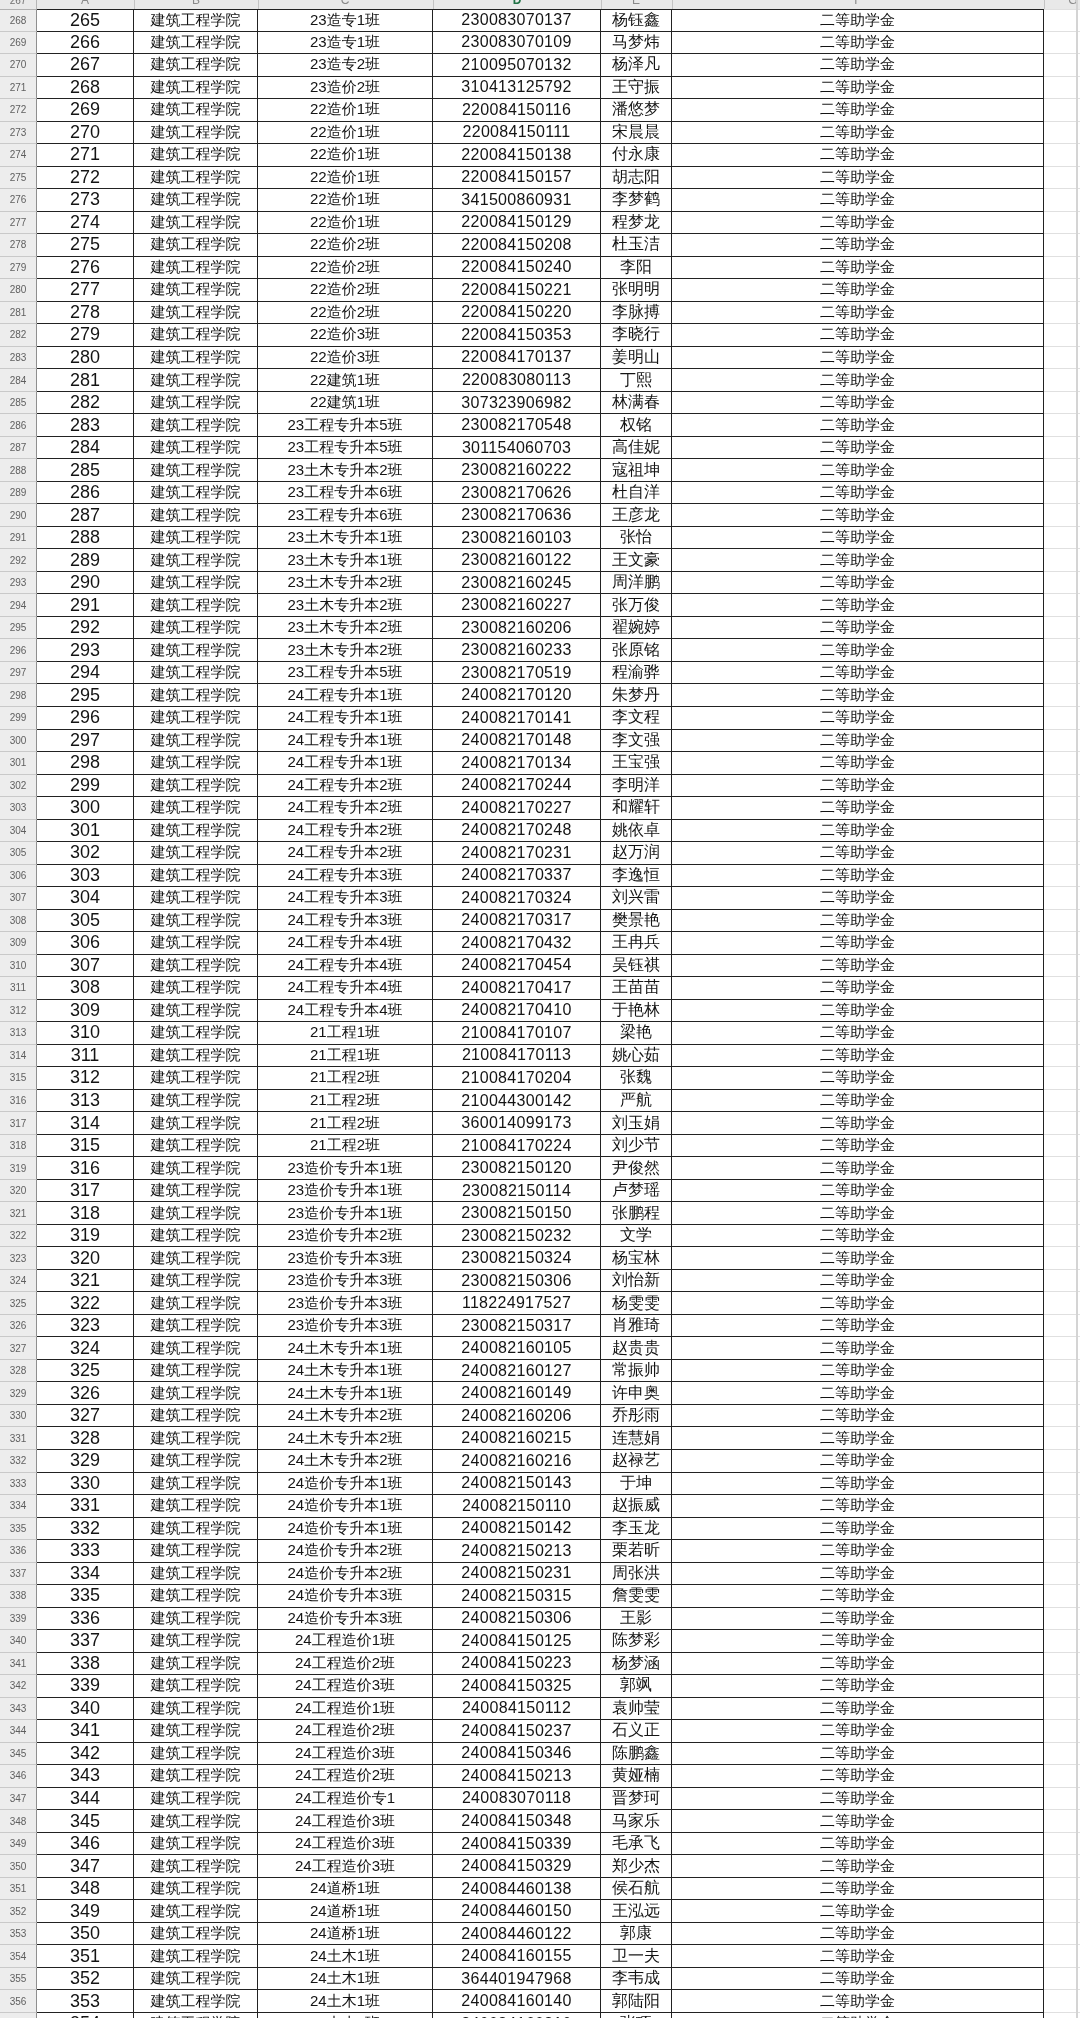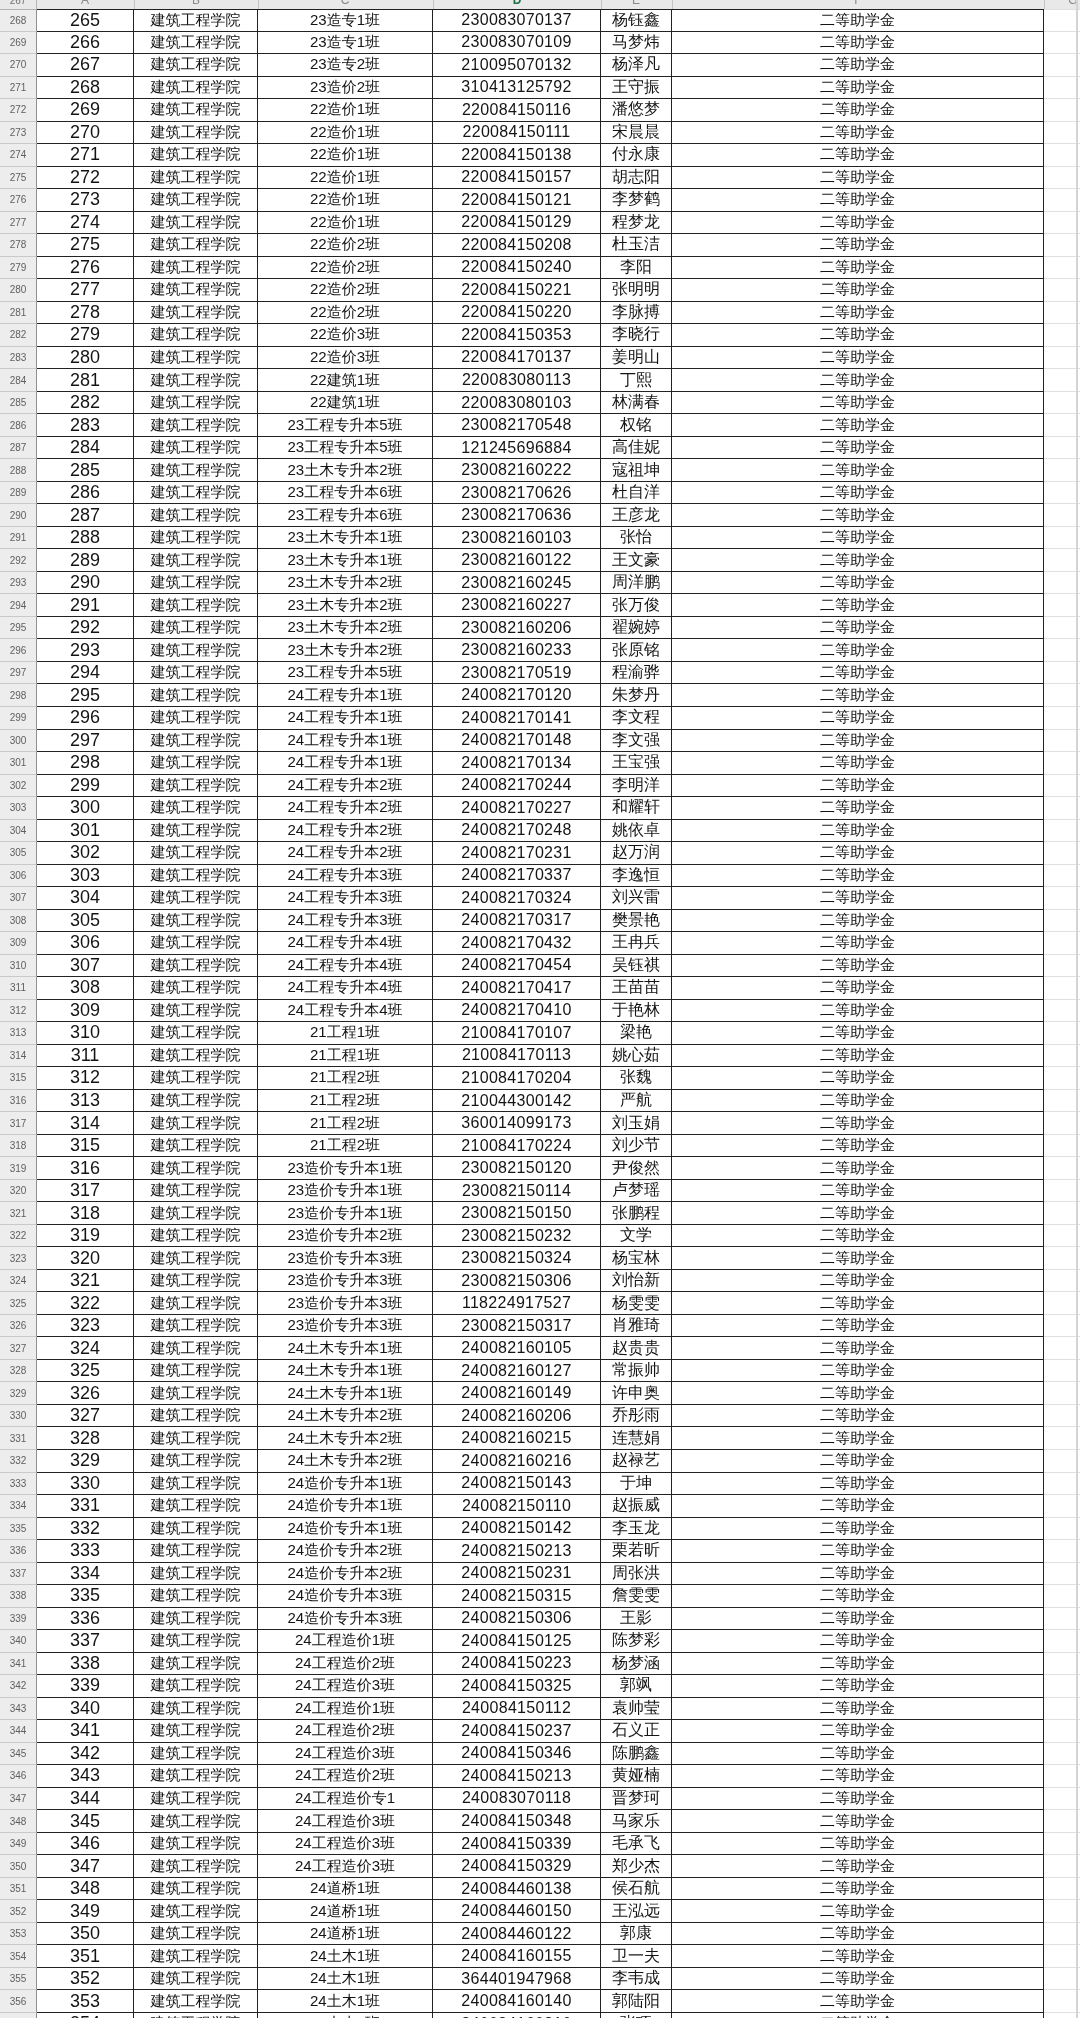--- a/index.html
+++ b/index.html
@@ -161,21 +161,21 @@
     <div class="cell c-name">胡志阳</div>
     <div class="cell c-award">二等助学金</div>
     <div class="cell c-empty"></div>
   </div>
 
   <div class="row">
     <div class="cell c-rowhdr">276</div>
     <div class="cell c-seq">273</div>
     <div class="cell c-college">建筑工程学院</div>
     <div class="cell c-class">22造价1班</div>
-    <div class="cell c-id">220084150121</div>
+    <div class="cell c-id">341500860931</div>
     <div class="cell c-name">李梦鹤</div>
     <div class="cell c-award">二等助学金</div>
     <div class="cell c-empty"></div>
   </div>
 
   <div class="row">
     <div class="cell c-rowhdr">277</div>
     <div class="cell c-seq">274</div>
     <div class="cell c-college">建筑工程学院</div>
     <div class="cell c-class">22造价1班</div>
@@ -260,21 +260,21 @@
     <div class="cell c-name">丁熙</div>
     <div class="cell c-award">二等助学金</div>
     <div class="cell c-empty"></div>
   </div>
 
   <div class="row">
     <div class="cell c-rowhdr">285</div>
     <div class="cell c-seq">282</div>
     <div class="cell c-college">建筑工程学院</div>
     <div class="cell c-class">22建筑1班</div>
-    <div class="cell c-id">220083080103</div>
+    <div class="cell c-id">307323906982</div>
     <div class="cell c-name">林满春</div>
     <div class="cell c-award">二等助学金</div>
     <div class="cell c-empty"></div>
   </div>
 
   <div class="row">
     <div class="cell c-rowhdr">286</div>
     <div class="cell c-seq">283</div>
     <div class="cell c-college">建筑工程学院</div>
     <div class="cell c-class">23工程专升本5班</div>
@@ -282,21 +282,21 @@
     <div class="cell c-name">权铭</div>
     <div class="cell c-award">二等助学金</div>
     <div class="cell c-empty"></div>
   </div>
 
   <div class="row">
     <div class="cell c-rowhdr">287</div>
     <div class="cell c-seq">284</div>
     <div class="cell c-college">建筑工程学院</div>
     <div class="cell c-class">23工程专升本5班</div>
-    <div class="cell c-id">121245696884</div>
+    <div class="cell c-id">301154060703</div>
     <div class="cell c-name">高佳妮</div>
     <div class="cell c-award">二等助学金</div>
     <div class="cell c-empty"></div>
   </div>
 
   <div class="row">
     <div class="cell c-rowhdr">288</div>
     <div class="cell c-seq">285</div>
     <div class="cell c-college">建筑工程学院</div>
     <div class="cell c-class">23土木专升本2班</div>

